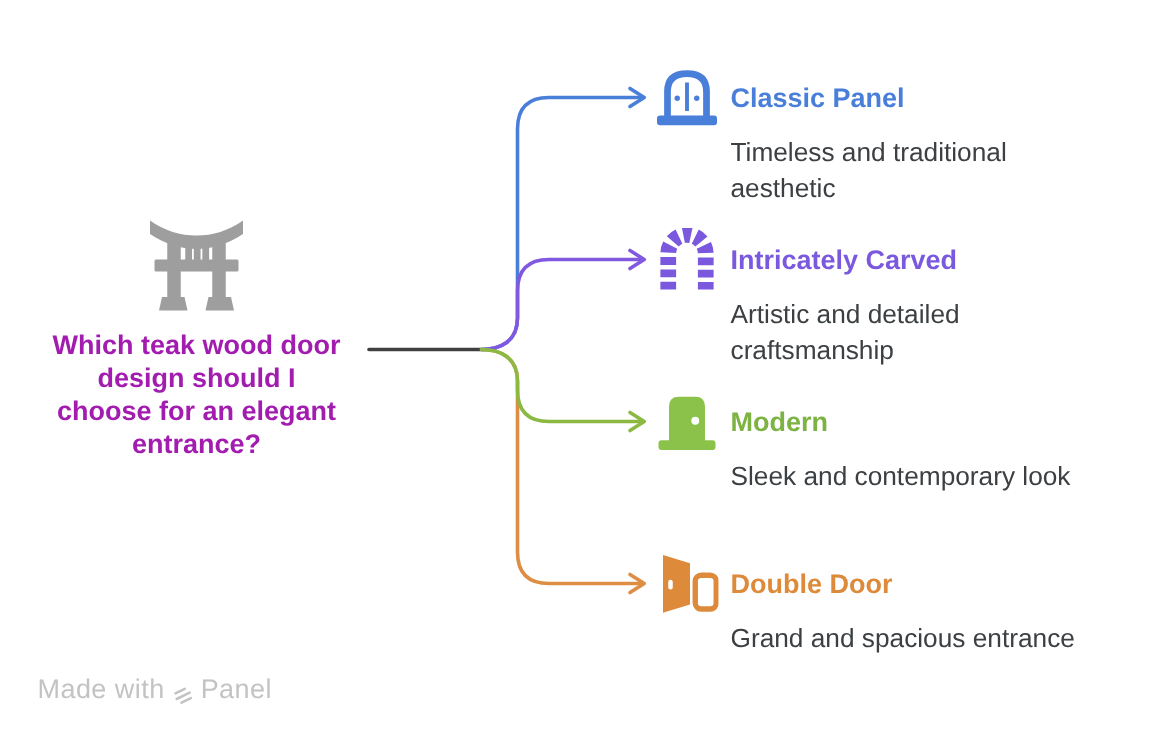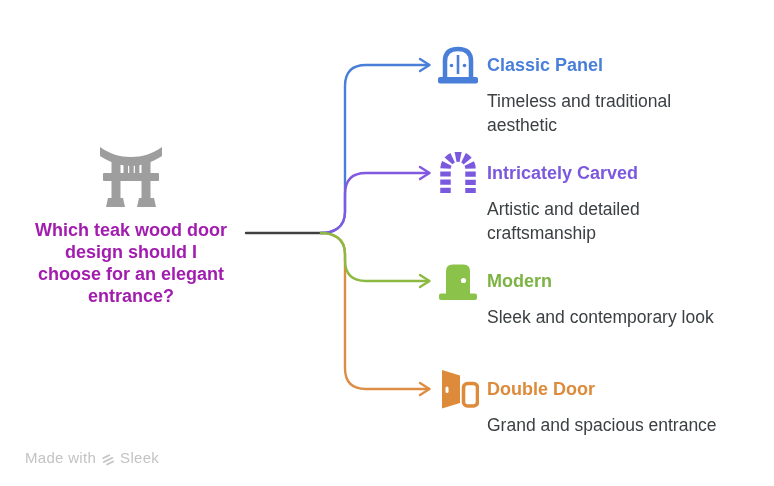--- a/index.html
+++ b/index.html
@@ -66,21 +66,21 @@
     color: #3c4043;
     white-space: pre-line;
   }
 
   .watermark {
     position: absolute;
     left: 25px; top: 449px;
     display: flex;
     align-items: flex-end;
     gap: 5px;
-    font-size: 15px;
+    font-size: 18px;
     letter-spacing: 0.3px;
     color: #c3c3c3;
     cursor: pointer;
   }
   .watermark svg { display: block; }
 </style>
 </head>
 <body>
 
 <div class="canvas">
@@ -177,16 +177,16 @@
 
   <div class="watermark">
     <span>Made with</span>
     <svg width="14" height="13" viewBox="0 0 14 13" aria-hidden="true">
       <g fill="none" stroke="#c3c3c3" stroke-width="1.7" stroke-linecap="round">
         <path d="M2,5.2 L8.2,2.2"></path>
         <path d="M2.8,9 L11.4,4.8"></path>
         <path d="M6,11.4 L12.2,8.4"></path>
       </g>
     </svg>
-    <span>Sleek</span>
+    <span>Panel</span>
   </div>
 
 </div>
 
 </body></html>

